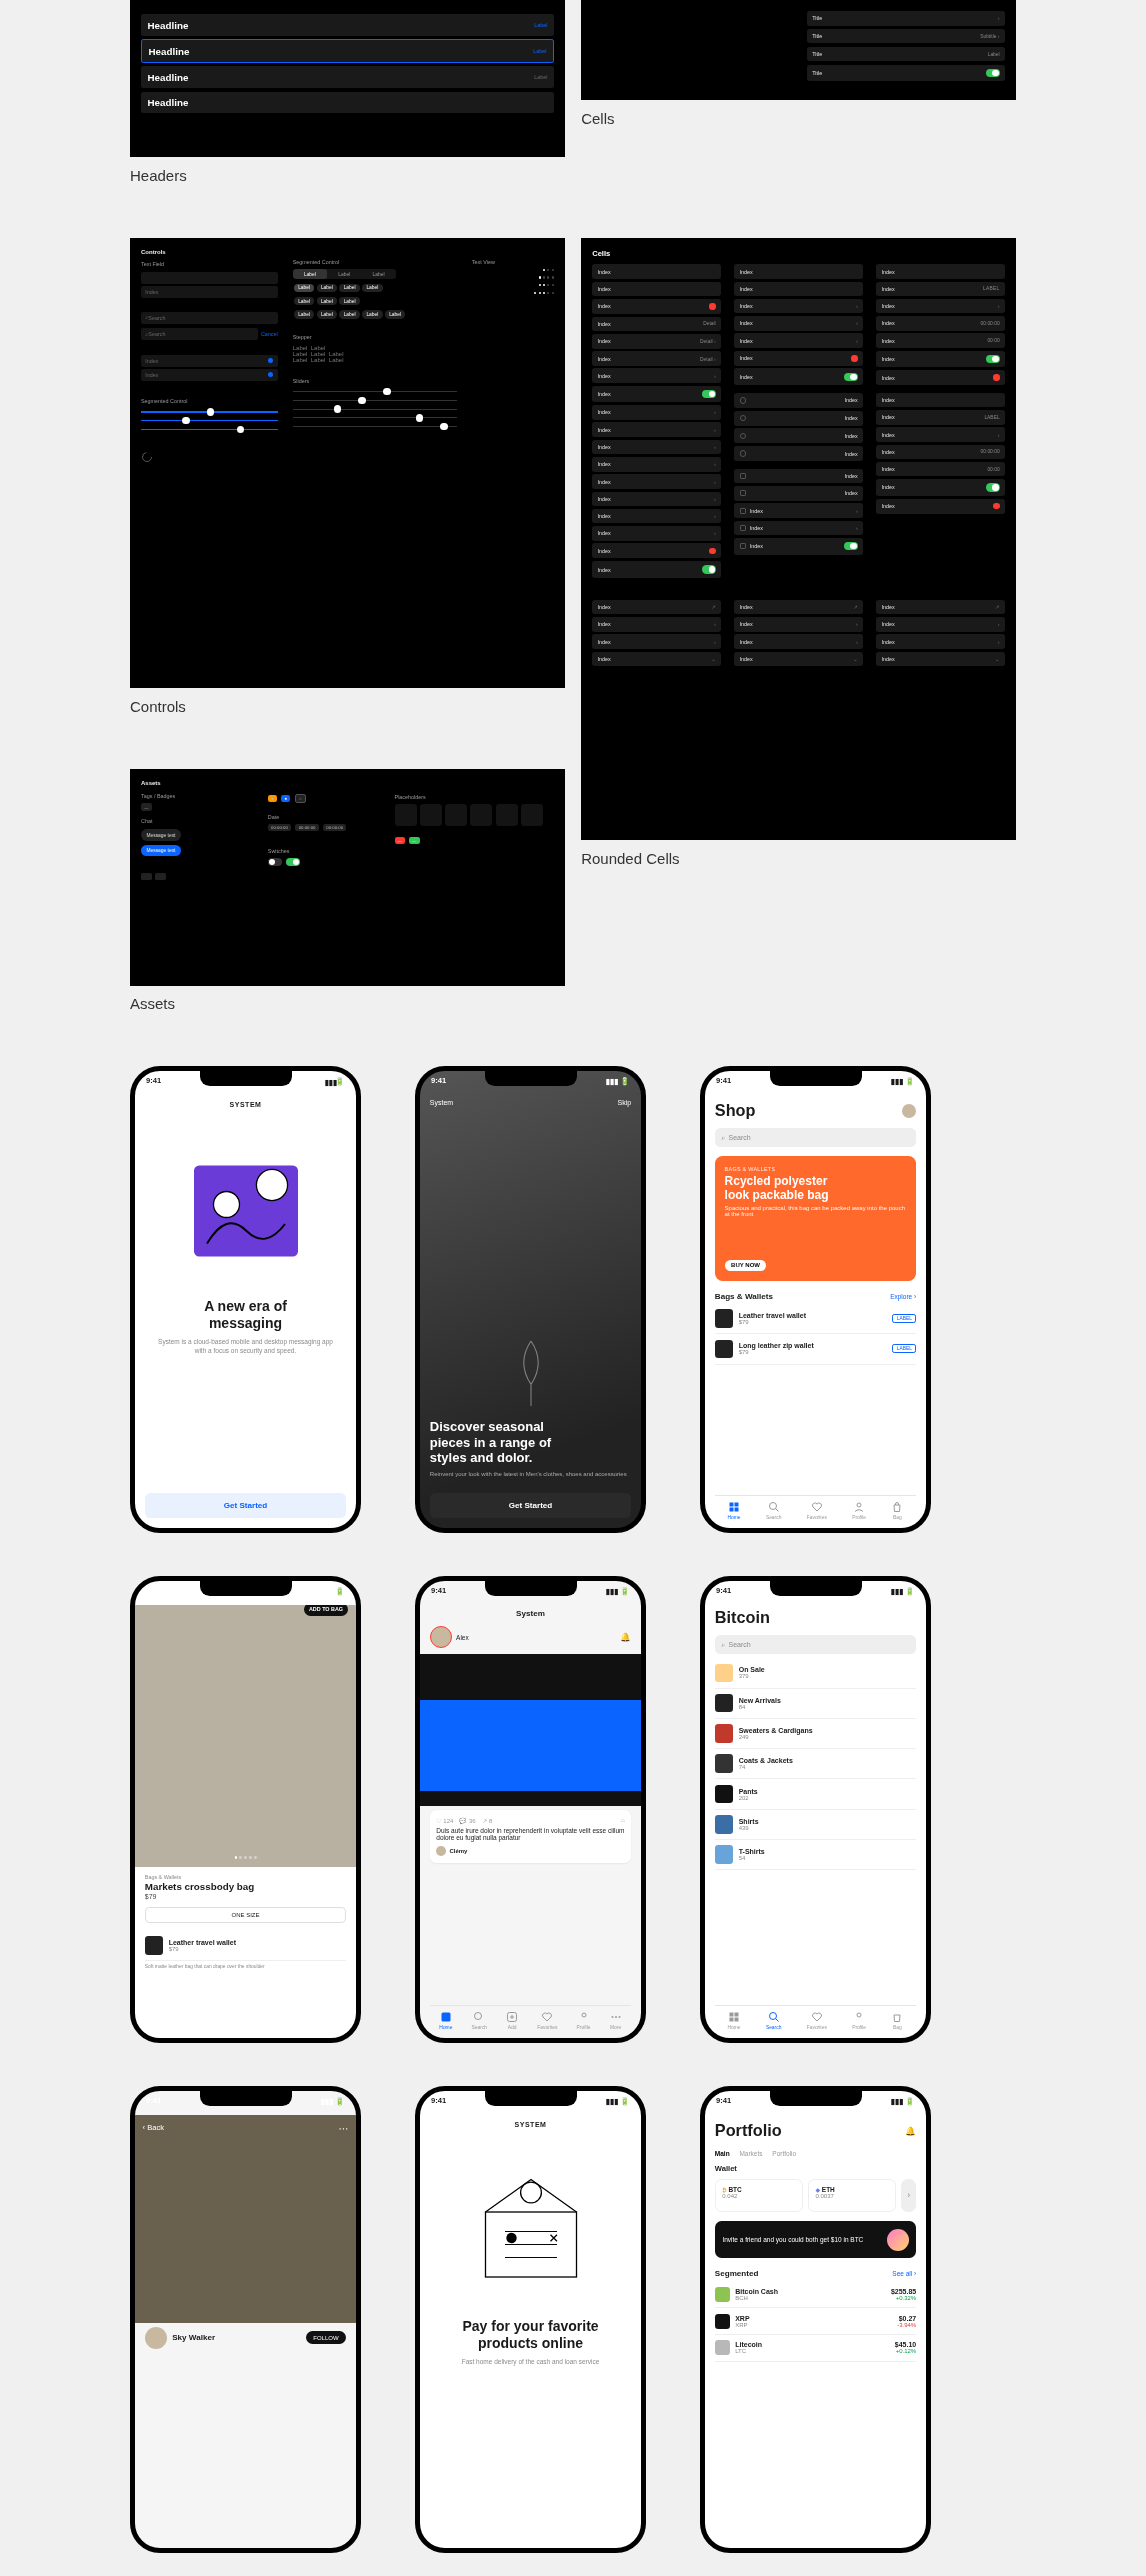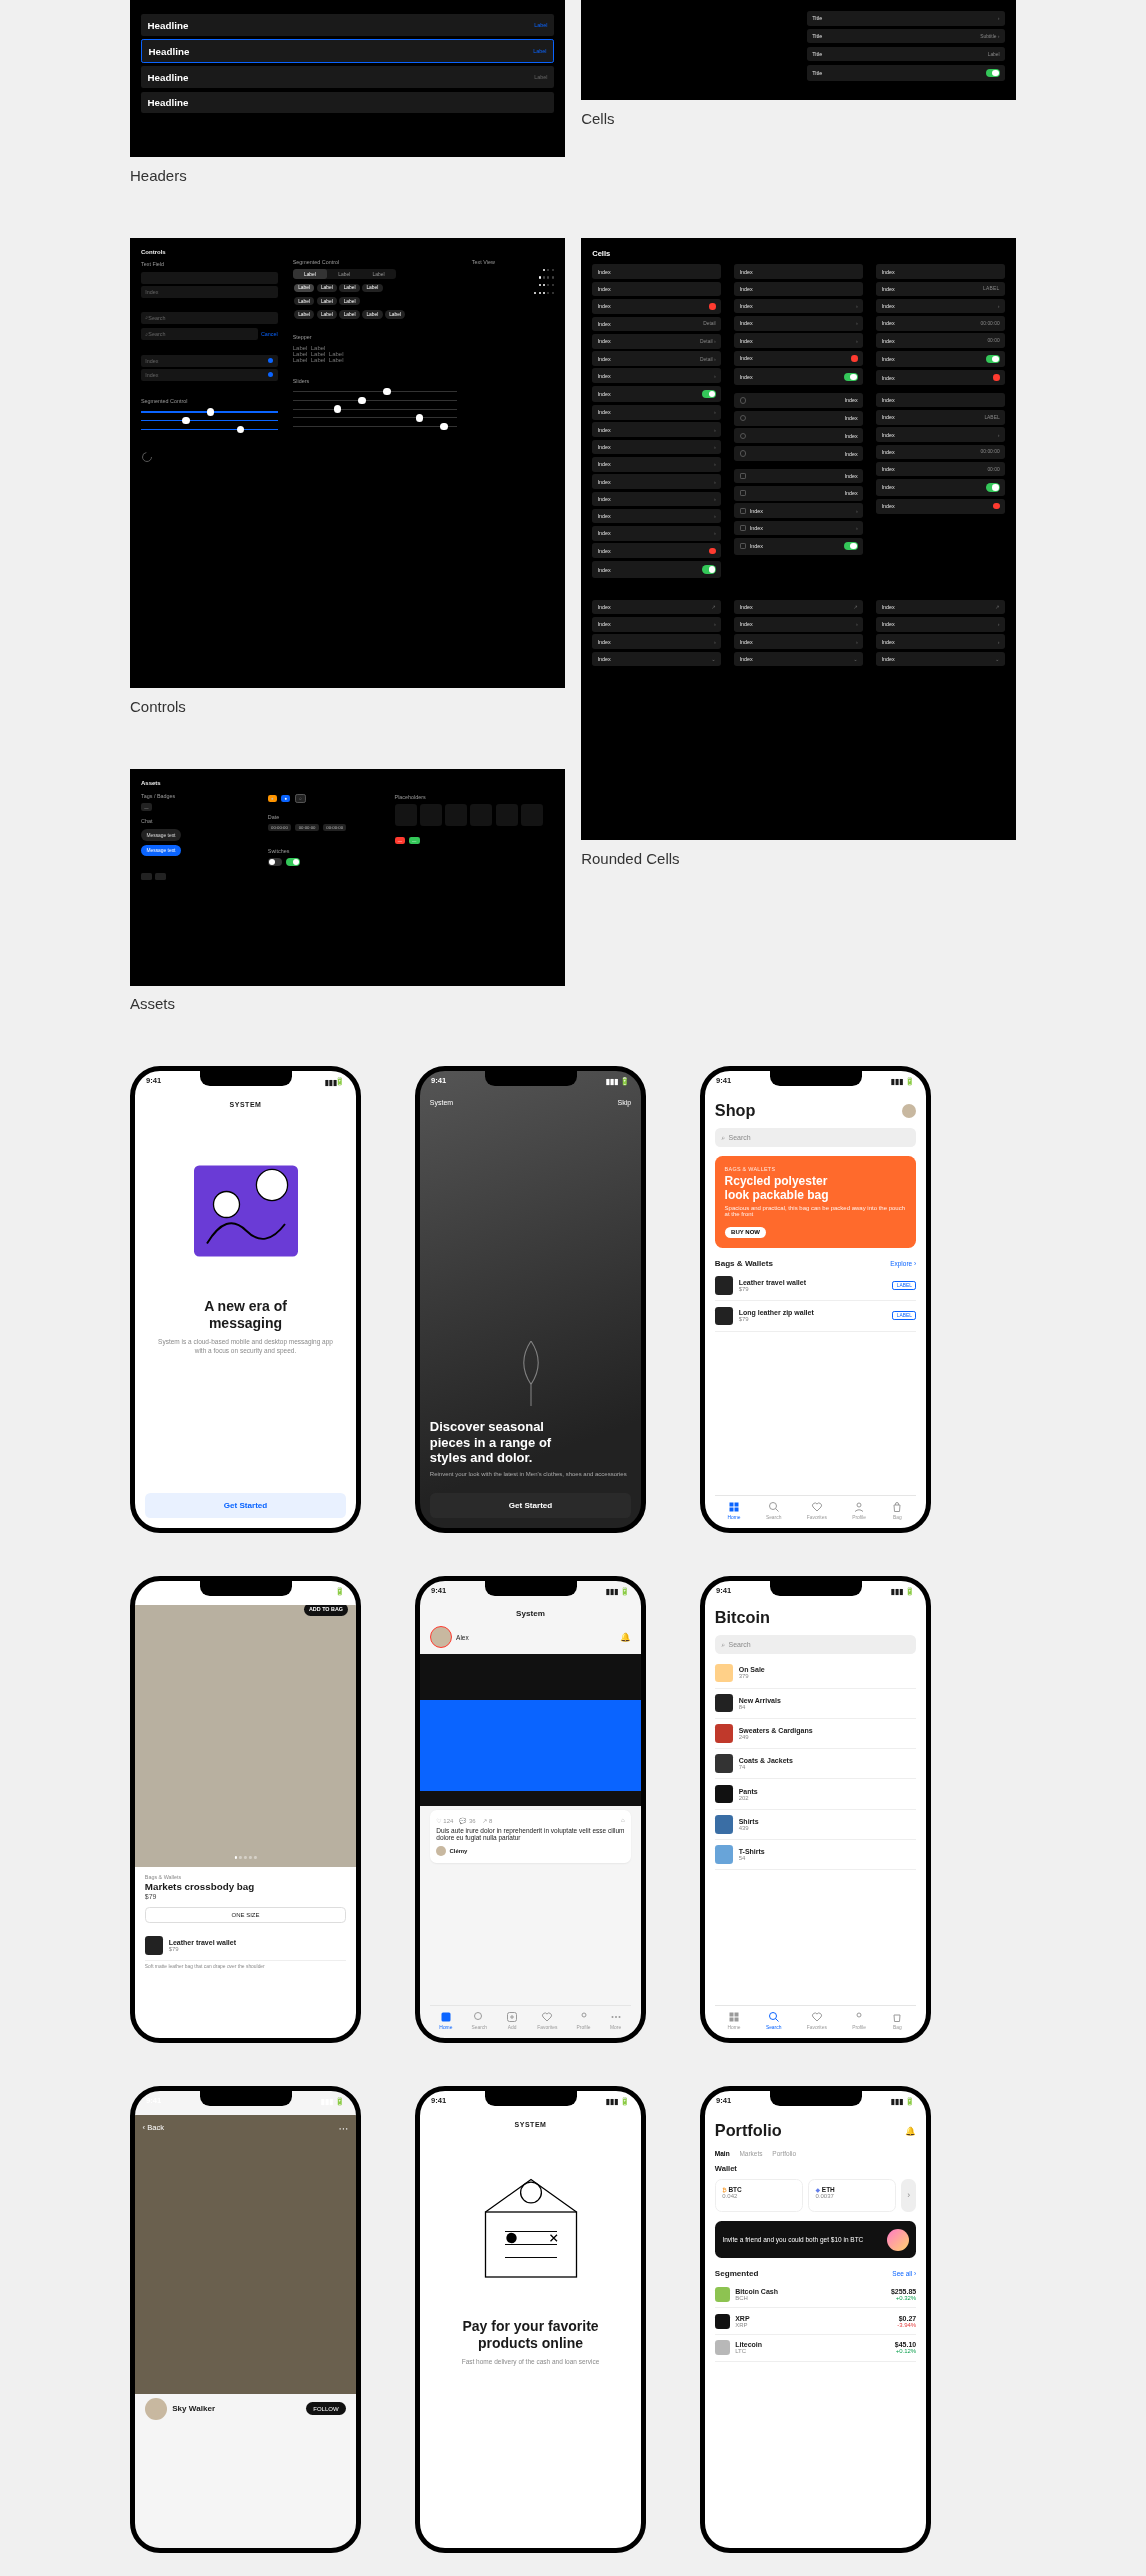--- a/index.html
+++ b/index.html
@@ -89,21 +89,21 @@
 
   .ph-title-sm{text-align:center;font-size:7px;font-weight:700;letter-spacing:0.5px;margin:5.4px 0;}
   .ph-title-lg{font-size:16.3px;font-weight:700;margin:2.2px 0 4.3px;}
   .ph-illus{height:152px;display:flex;align-items:center;justify-content:center;margin:22px 0 11px;}
   .ph-h{font-size:14px;font-weight:700;text-align:center;line-height:1.2;}
   .ph-sub{font-size:6.5px;color:#8a8a8a;text-align:center;margin:5.4px 13px;line-height:1.4;}
   .ph-btn{background:#e9f1ff;color:var(--accent);font-size:8.1px;font-weight:600;text-align:center;border-radius:5.4px;padding:7.6px 0;margin-top:auto;margin-bottom:5.4px;}
   .ph-btn.gray{background:#2a2a2a;color:#fff;}
 
   .search-bar{background:#eee;border-radius:5.4px;padding:5.4px 6.5px;font-size:7px;color:#8a8a8a;display:flex;align-items:center;gap:3.3px;margin:4.3px 0;}
-  .card-orange{background:var(--orange);border-radius:7.6px;padding:9.8px;color:#fff;margin:4.3px 0;height:92px;position:relative;display:flex;flex-direction:column;}
+  .card-orange{background:var(--orange);border-radius:7.6px;padding:9.8px;color:#fff;margin:4.3px 0;height:125px;position:relative;display:flex;flex-direction:column;}
   .card-orange .cat{font-size:5.4px;opacity:.85;letter-spacing:0.3px;}
   .card-orange .ct{font-size:12px;font-weight:700;line-height:1.2;margin:2.2px 0;}
   .card-orange .cs{font-size:6px;opacity:.9;}
   .card-orange .cta{margin-top:auto;background:#fff;color:#000;font-size:6px;font-weight:600;padding:2.7px 6.5px;border-radius:542px;align-self:flex-start;}
   .sec-hd{display:flex;justify-content:space-between;align-items:center;margin:6.5px 0 3.3px;}
   .sec-hd .t{font-size:8.1px;font-weight:700;}
   .sec-hd .a{font-size:6.5px;color:var(--accent);}
   .li{display:flex;align-items:center;gap:5.4px;padding:5.4px 0;border-bottom:0.5px solid #eee;}
   .li:last-child{border-bottom:none;}
   .li-ic{width:18.5px;height:18.5px;border-radius:3.3px;background:#222;flex:none;}
@@ -989,21 +989,21 @@
     <div class="phone" style="background:#f5f5f5;">
       <div class="notch"></div>
       <div class="sb" style="color:#fff;">
           <span>9:41</span>
           <span class="sb-icons">
             <span>▮▮▮</span>
             <span>🔋</span>
           </span>
         </div>
       <div class="scr" style="padding-top:0;">
-        <div style="margin:0 -9.8px;height:279px;background:#6a604e;position:relative;">
+        <div style="margin:0 -9.8px;height:208px;background:#6a604e;position:relative;">
           <div style="position:absolute;top:7.6px;left:7.6px;color:#fff;font-size:7.6px;">‹ <span>Back</span></div>
           <div style="position:absolute;top:7.6px;right:7.6px;color:#fff;font-size:9.8px;">⋯</div>
         </div>
         <div class="profile-head">
           <div class="avatar" style="width:22px;height:22px;"></div>
           <div style="flex:1;font-size:8.1px;font-weight:700;">Sky Walker</div>
           <div class="follow-btn">FOLLOW</div>
         </div>
 
       </div>

